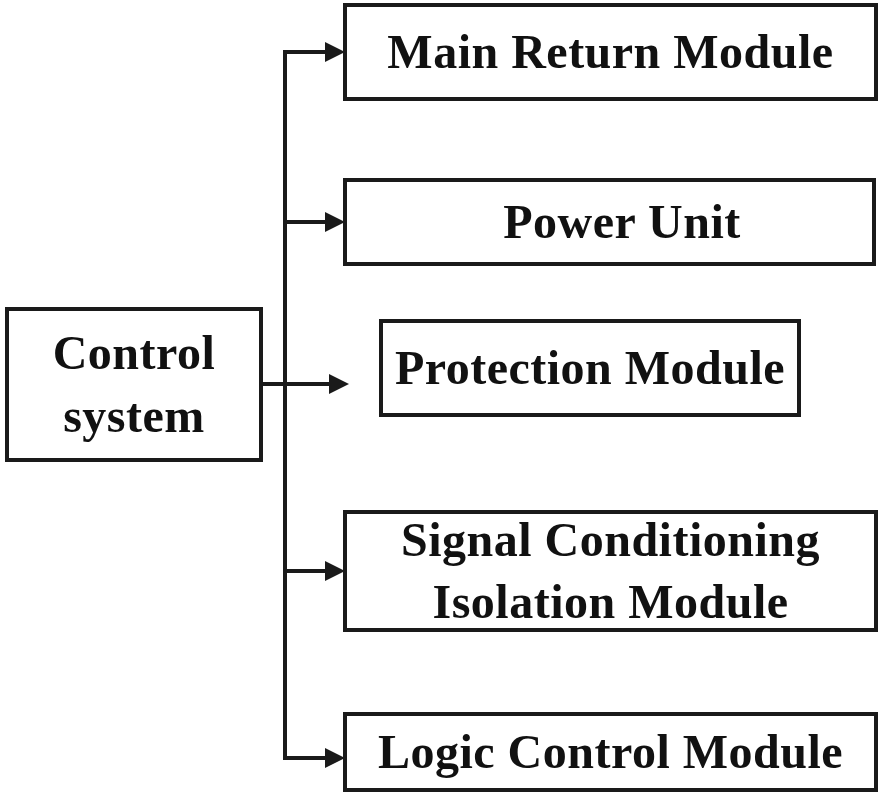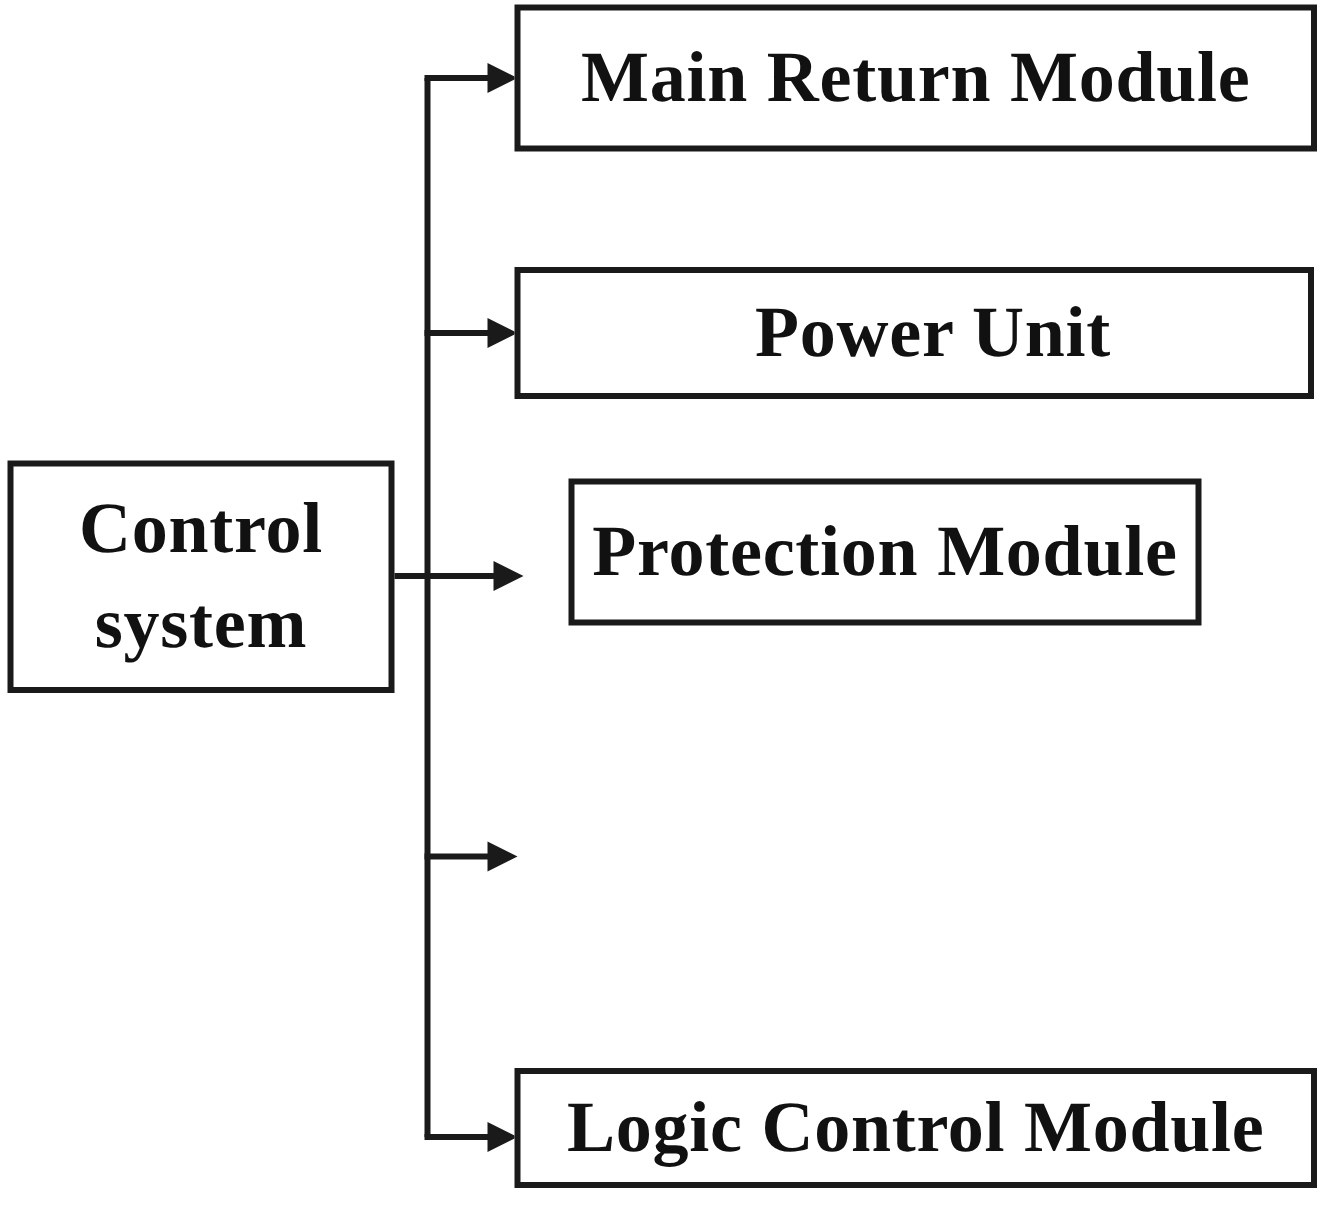--- a/index.html
+++ b/index.html
@@ -87,18 +87,21 @@
   </div>
 
   <div class="node" id="node-power-unit">
     <span class="node-label">Power Unit</span>
   </div>
 
   <div class="node" id="node-protection">
     <span class="node-label">Protection Module</span>
   </div>
 
+  <div class="node" id="node-signal">
+    <span class="node-label">Signal Conditioning Isolation Module</span>
+  </div>
 
   <div class="node" id="node-logic">
     <span class="node-label">Logic Control Module</span>
   </div>
 
 </div>
 
 </body></html>

